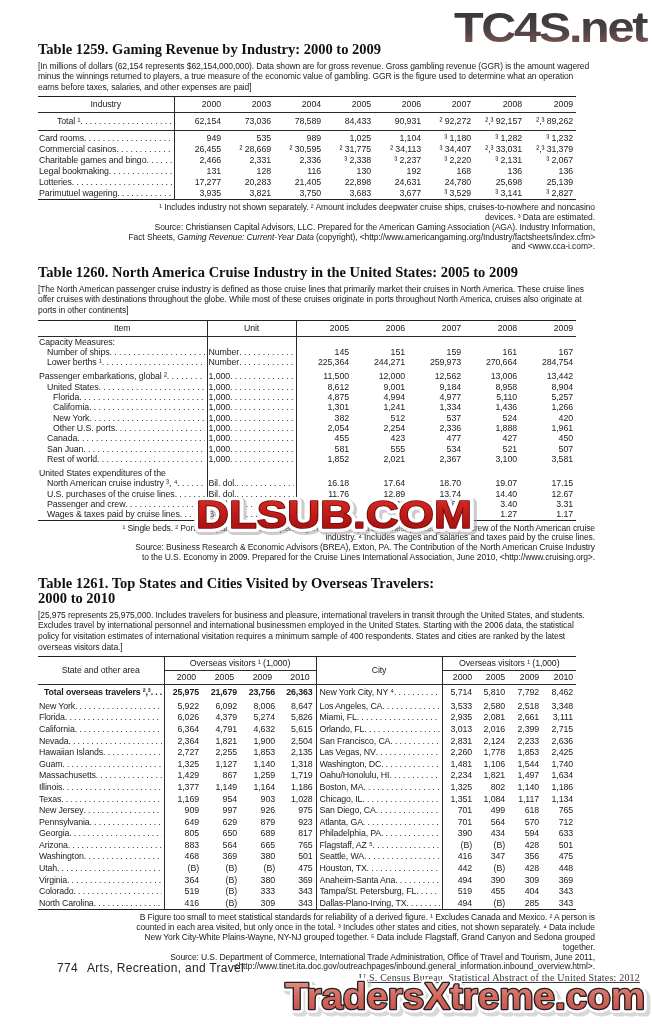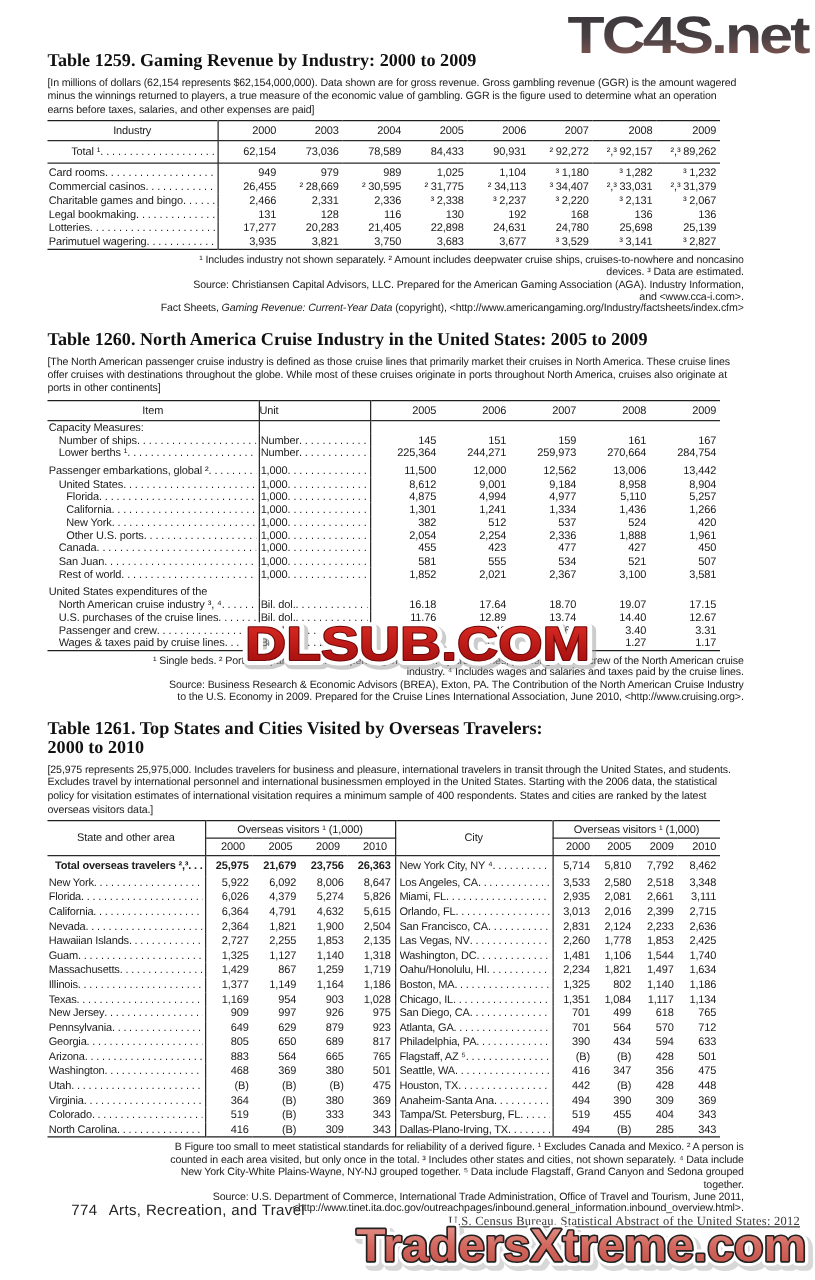--- a/index.html
+++ b/index.html
@@ -112,21 +112,21 @@
               <td class="num">²,³ 89,262</td>
             </tr>
             <tr class="first">
               <td class="lblc vr">
                 <span class="lblw">
                   <span class="lbl">Card rooms</span>
                   <span class="dots"></span>
                 </span>
               </td>
               <td class="num">949</td>
-              <td class="num">979</td>
+              <td class="num">535</td>
               <td class="num">989</td>
               <td class="num">1,025</td>
               <td class="num">1,104</td>
               <td class="num">³ 1,180</td>
               <td class="num">³ 1,282</td>
               <td class="num">³ 1,232</td>
             </tr>
             <tr>
               <td class="lblc vr">
                 <span class="lblw">
@@ -208,42 +208,42 @@
               <td class="num">³ 2,827</td>
             </tr>
           </tbody>
         </table>
       <div class="fn" id="fn1259">
           <div class="fl fi">¹ Includes industry not shown separately. ² Amount includes deepwater cruise ships, cruises-to-nowhere and noncasino</div>
           <div class="fl">devices. ³ Data are estimated.</div>
         </div>
       <div class="fn src">
         <div class="fl fi"><span>Source: Christiansen Capital Advisors, LLC. Prepared for the American Gaming Association (AGA). Industry Information,</span></div>
+        <div class="fl"><span>Fact Sheets, </span><i>Gaming Revenue: Current-Year Data</i><span> (copyright), &lt;http://www.americangaming.org/Industry/factsheets/index.cfm&gt;</span></div>
         <div class="fl"><span>and &lt;www.cca-i.com&gt;.</span></div>
-        <div class="fl"><span>Fact Sheets, </span><i>Gaming Revenue: Current-Year Data</i><span> (copyright), &lt;http://www.americangaming.org/Industry/factsheets/index.cfm&gt;</span></div>
       </div>
     </section>
 
     <section class="sec">
       <h2 class="tbl-title mt">Table 1260. North America Cruise Industry in the United States: 2005 to 2009</h2>
       <p class="intro">[The North American passenger cruise industry is defined as those cruise lines that primarily market their cruises in North America. These cruise lines offer cruises with destinations throughout the globe. While most of these cruises originate in ports throughout North America, cruises also originate at ports in other continents]</p>
       <table id="t1260" class="t1260">
         <colgroup>
           <col style="width:169px">
             <col style="width:89px">
           <col style="width:56px">
             <col style="width:56px">
             <col style="width:56px">
             <col style="width:56px">
             <col style="width:56px">
         </colgroup>
       <thead>
             <tr>
               <th class="vr" style="text-align: center;">Item</th>
-              <th class="vr" style="text-align: left;">Unit</th>
+              <th class="vr" style="text-align: center;">Unit</th>
               <th class="num">2005</th>
               <th class="num">2006</th>
               <th class="num">2007</th>
               <th class="num">2008</th>
               <th class="num">2009</th>
             </tr>
           </thead>
           <tbody>
             <tr class="b ">
               <td class="lblc vr" style="padding-left: 1px;">

